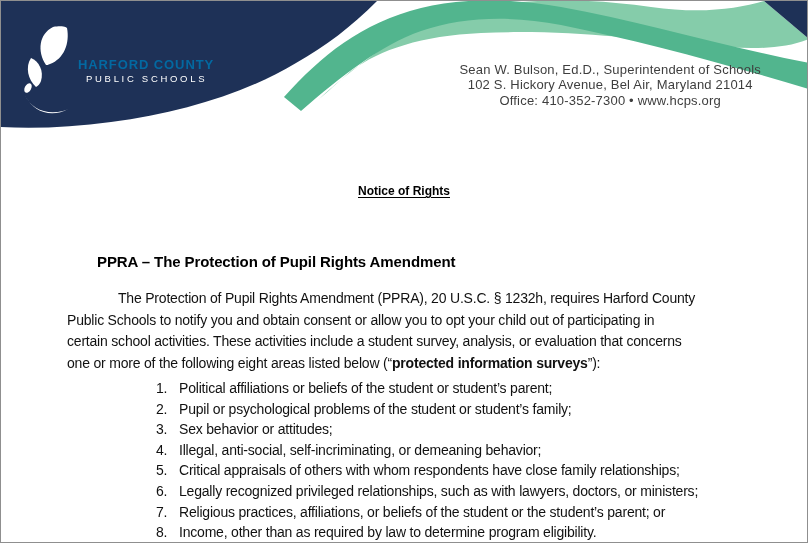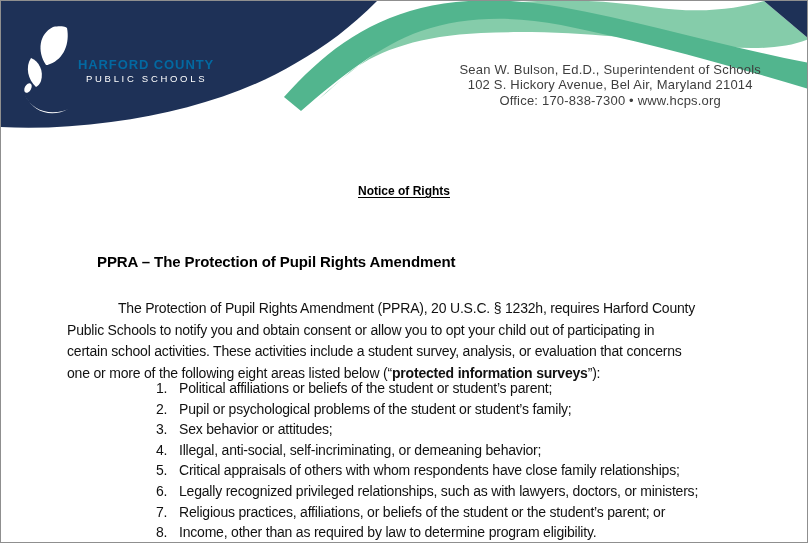--- a/index.html
+++ b/index.html
@@ -26,21 +26,21 @@
     position:absolute; left:0; top:183px; width:100%; text-align:center;
     font-size:12px; font-weight:bold; text-decoration:underline;
     text-underline-offset:2px; color:#000;
   }
   .section-heading {
     position:absolute; left:96px; top:252px;
     font-size:15px; font-weight:bold; color:#000; letter-spacing:-0.1px;
   }
   .paragraph {
     position:absolute; left:66px; top:287px; width:690px;
-    font-size:14px; line-height:21.5px; letter-spacing:-0.2px; color:#111;margin-top:10px;
+    font-size:14px; line-height:21.5px; letter-spacing:-0.2px; color:#111;
   }
   .paragraph .line.indent { text-indent:51px; }
   .pilist {
     position:absolute; left:155px; top:377px; width:620px; list-style:none;
     font-size:14px; line-height:20.6px; letter-spacing:-0.2px; color:#111;
   }
   .pilist li { display:flex; }
   .pilist .num { width:23px; flex:0 0 23px; }
   b.inline-bold { font-weight:bold; }
 </style>
@@ -66,21 +66,21 @@
       <path d="M24,94 C30,108 45,114 62,110 C64,109.5 66,108.6 68,107.5 C50,118 32,110 25,96 Z"></path>
     </g>
   </svg>
 
   <div class="logo-text-1">HARFORD COUNTY</div>
   <div class="logo-text-2">PUBLIC SCHOOLS</div>
 
   <div class="contact">
     <div>Sean W. Bulson, Ed.D., Superintendent of Schools</div>
     <div>102 S. Hickory Avenue, Bel Air, Maryland 21014</div>
-    <div>Office: 170-838-7300 • www.hcps.org</div>
+    <div>Office: 410-352-7300 • www.hcps.org</div>
   </div>
 
   <div class="doc-title">Notice of Rights</div>
 
   <div class="section-heading">PPRA – The Protection of Pupil Rights Amendment</div>
 
   <div class="paragraph">
     <div class="line indent">The Protection of Pupil Rights Amendment (PPRA), 20 U.S.C. § 1232h, requires Harford County</div>
     <div class="line">Public Schools to notify you and obtain consent or allow you to opt your child out of participating in</div>
     <div class="line">certain school activities.  These activities include a student survey, analysis, or evaluation that concerns</div>

